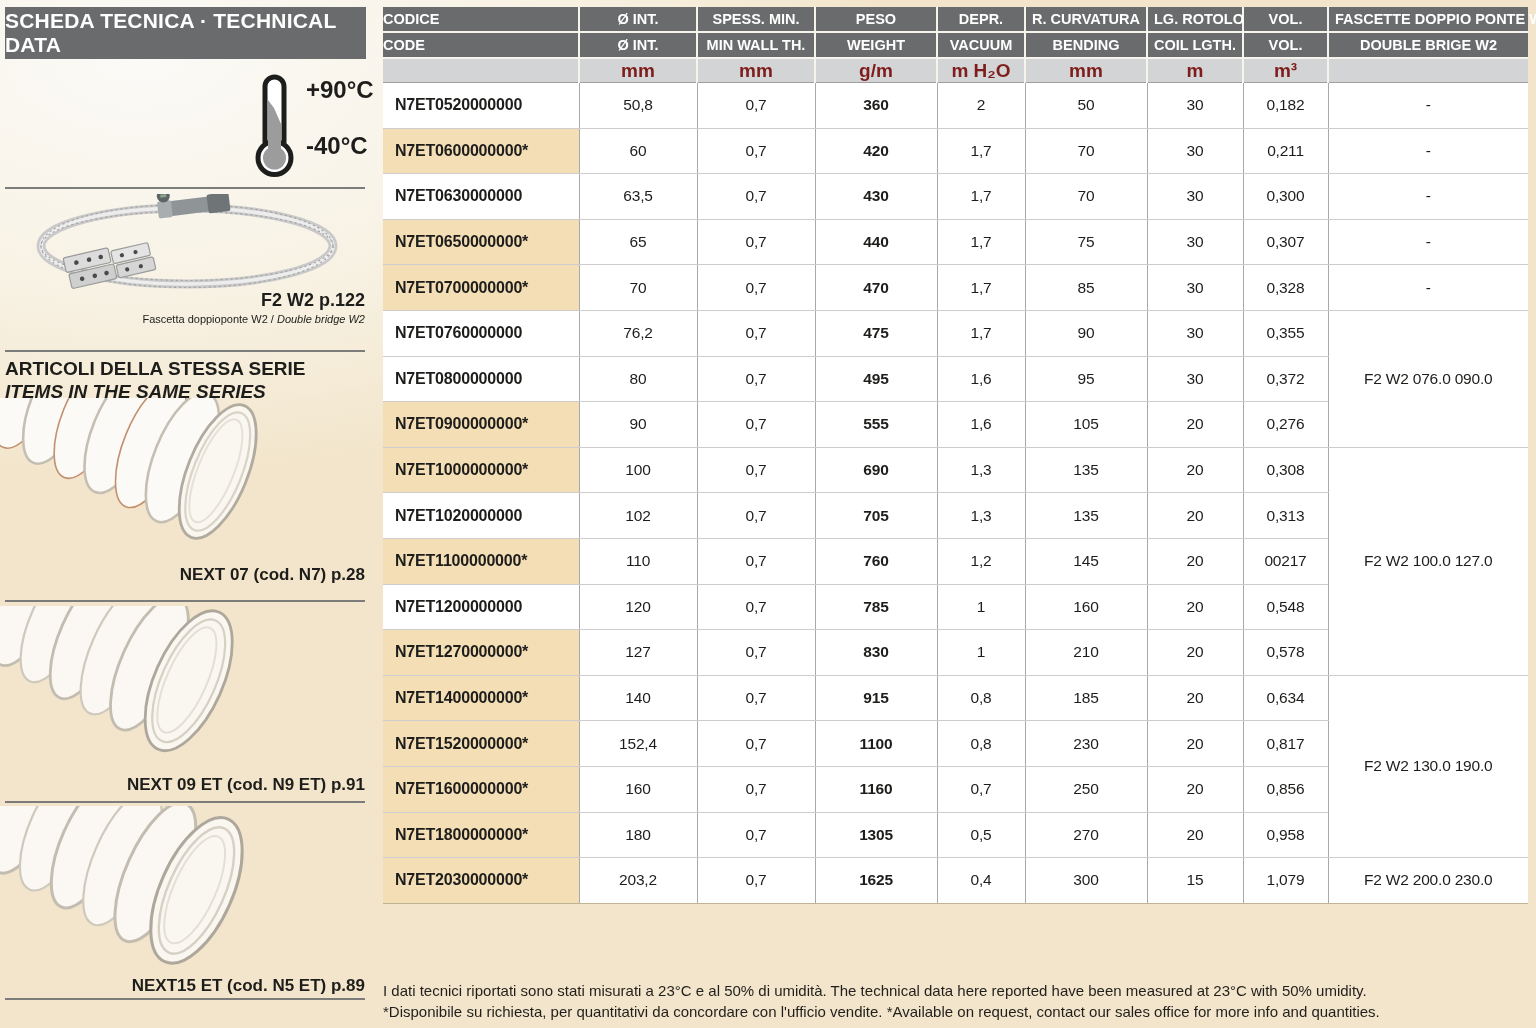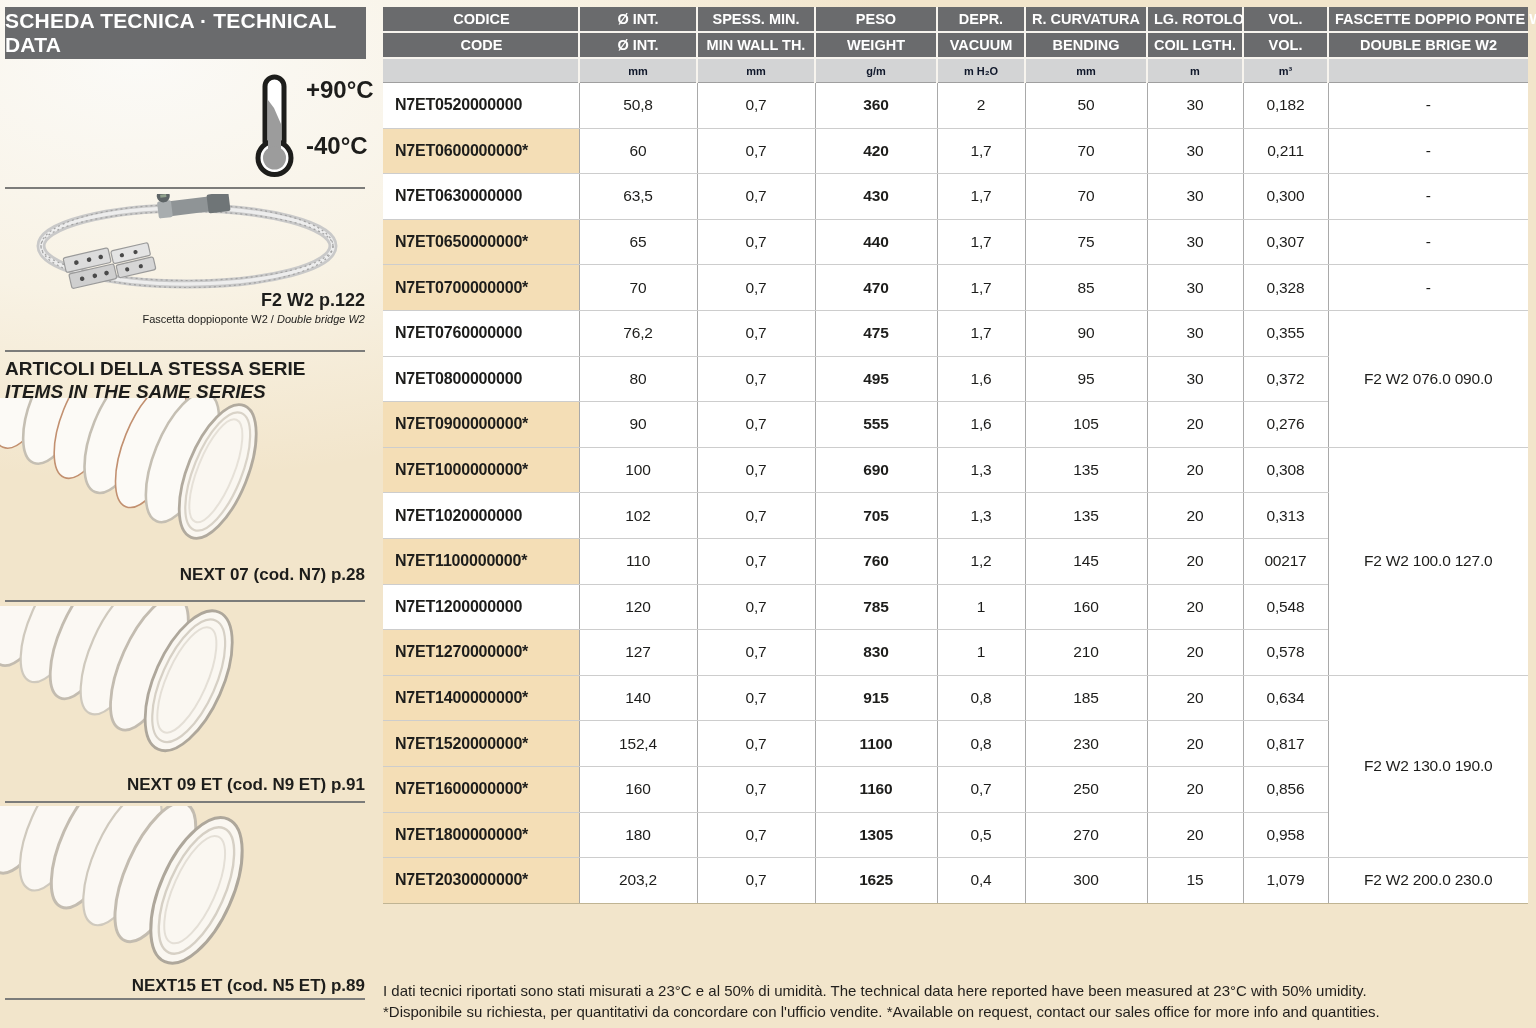--- a/index.html
+++ b/index.html
@@ -54,24 +54,24 @@
   .hose-label{position:absolute;right:18px;font-size:17px;font-weight:bold;text-align:right;white-space:nowrap;padding-left:30px;}
 
   
   .content{position:absolute;left:383px;top:7px;width:1145px;}
   table.tech{border-collapse:collapse;width:1145px;table-layout:fixed;}
   thead th{
     background:#6a6b6d;color:#fff;font-size:14.5px;font-weight:bold;
     height:24px;padding:0 6px;border-right:2px solid #f7f4ee;border-bottom:2px solid #f7f4ee;
     text-align:center;white-space:nowrap;
   }
-  thead th.code-h{text-align:center;padding-left:8px;}
+  thead th.code-h{text-align:left;padding-left:0;}
   thead th:last-child{border-right:none;}
   thead tr.units th{
-    background:#d3d4d5;color:#0f172a;font-size:11px;height:23px;border-bottom:1px solid #9f9f9f;
+    background:#d3d4d5;color:#7f1d1d;font-size:19px;height:23px;border-bottom:1px solid #9f9f9f;
   }
   tbody td{
     background:#fff;height:42.6px;font-size:15.5px;text-align:center;
     border-left:1px solid #a9a9a9;border-right:1px solid #a9a9a9;
     border-top:1px solid #cdcdcd;border-bottom:1px solid #cdcdcd;
     letter-spacing:-0.2px;
   }
   tbody tr:last-child td{border-bottom:1px solid #c0b493;}
   tbody td.code{font-weight:bold;text-align:left;padding-left:12px;font-size:16px;border-left:none;margin-top:30px;}
   tbody td.starred{background:#f4deb6;}

